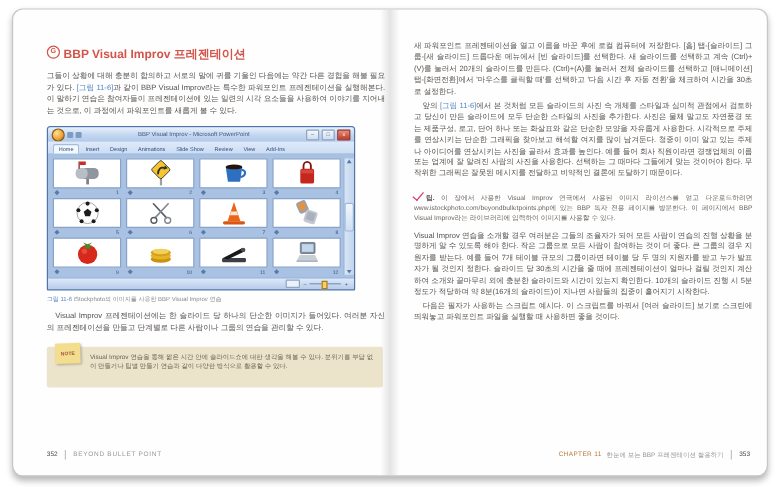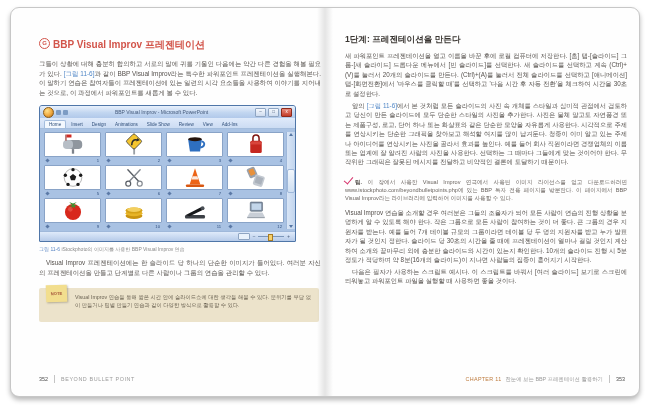--- a/index.html
+++ b/index.html
@@ -348,21 +348,20 @@
       </div>
 
       <div class="footer f-left">
         <span class="pg">352</span>
         <span class="fdiv"></span>
         <span class="ftext">BEYOND BULLET POINT</span>
       </div>
     </div>
 
     <div class="page page-right rp">
-      <h3 class="step-heading">1단계: 프레젠테이션을 만든다</h3>
 
       <p class="body">새 파워포인트 프레젠테이션을 열고 이름을 바꾼 후에 로컬 컴퓨터에 저장한다. [홈] 탭-[슬라이드] 그룹-[새 슬라이드] 드롭다운 메뉴에서 [빈 슬라이드]를 선택한다. 새 슬라이드를 선택하고 계속 (Ctrl)+(V)를 눌러서 20개의 슬라이드를 만든다. (Ctrl)+(A)를 눌러서 전체 슬라이드를 선택하고 [애니메이션] 탭-[화면전환]에서 '마우스를 클릭할 때'를 선택하고 '다음 시간 후 자동 전환'을 체크하여 시간을 30초로 설정한다.</p>
 
       <p class="body indent" style="margin-top:3px"><span>앞의 </span><span class="ref">[그림 11-6]</span><span>에서 본 것처럼 모든 슬라이드의 사진 속 개체를 스타일과 심미적 관점에서 검토하고 당신이 만든 슬라이드에 모두 단순한 스타일의 사진을 추가한다. 사진은 물체 말고도 자연풍경 또는 제품구성, 로고, 단어 하나 또는 화살표와 같은 단순한 모양을 자유롭게 사용한다. 시각적으로 주제를 연상시키는 단순한 그래픽을 찾아보고 해석할 여지를 많이 남겨둔다. 청중이 이미 알고 있는 주제나 아이디어를 연상시키는 사진을 골라서 효과를 높인다. 예를 들어 회사 직원이라면 경쟁업체의 이름 또는 업계에 잘 알려진 사람의 사진을 사용한다. 선택하는 그 때마다 그들에게 맞는 것이어야 한다. 무작위한 그래픽은 잘못된 메시지를 전달하고 비약적인 결론에 도달하기 때문이다.</span></p>
 
       <p class="tip"><span class="check-icon"></span><span class="tip-label">팁.</span><span> 이 장에서 사용한 Visual Improv 연극에서 사용된 이미지 라이선스를 얻고 다운로드하려면 </span><span>www.istockphoto.com/beyondbulletpoints.php</span><span>에 있는 BBP 독자 전용 페이지를 방문한다. 이 페이지에서 BBP Visual Improv라는 라이브러리에 입력하여 이미지를 사용할 수 있다.</span></p>
 
 
       <p class="body">Visual Improv 연습을 소개할 경우 여러분은 그들의 조율자가 되어 모든 사람이 연습의 진행 상황을 분명하게 알 수 있도록 해야 한다. 작은 그룹으로 모든 사람이 참여하는 것이 더 좋다. 큰 그룹의 경우 지원자를 받는다. 예를 들어 7개 테이블 규모의 그룹이라면 테이블 당 두 명의 지원자를 받고 누가 발표자가 될 것인지 정한다. 슬라이드 당 30초의 시간을 줄 때에 프레젠테이션이 얼마나 걸릴 것인지 계산하여 소개와 끝마무리 외에 충분한 슬라이드와 시간이 있는지 확인한다. 10개의 슬라이드 진행 시 5분 정도가 적당하며 약 8분(16개의 슬라이드)이 지나면 사람들의 집중이 흩어지기 시작한다.</p>
       <p class="body indent" style="margin-top:2px">다음은 필자가 사용하는 스크립트 예시다. 이 스크립트를 바꿔서 [여러 슬라이드] 보기로 스크린에 띄워놓고 파워포인트 파일을 실행할 때 사용하면 좋을 것이다.</p>

